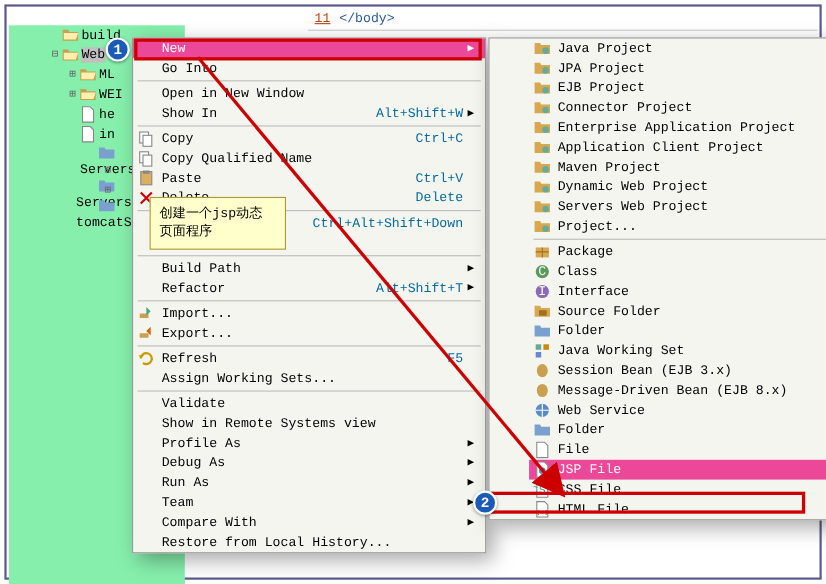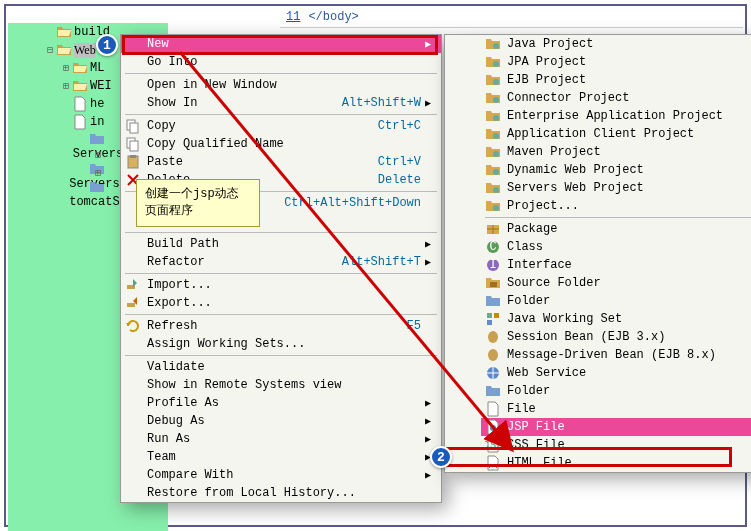--- a/index.html
+++ b/index.html
@@ -3,26 +3,26 @@
 <meta charset="utf-8">
 <style>
 * { margin:0; padding:0; box-sizing:border-box; font-family:"Courier New",monospace; font-size:12px; }
 body { background:#fff; width:751px; height:531px; position:relative; overflow:hidden; }
 .frame { position:absolute; left:4px; top:4px; width:743px; height:523px; border:2px solid #5a5a8a; }
 .tree-panel { position:absolute; left:8px; top:23px; width:160px; height:515px; background:#86efac; }
 .tree-row { display:flex; align-items:center; height:18px; padding-left:2px; white-space:nowrap; }
 .tree-row .toggle { width:12px; text-align:center; color:#666; font-size:10px; display:inline-block; }
 .tree-row .icon { width:16px; height:16px; display:inline-flex; align-items:center; justify-content:center; margin-right:2px; }
 .tree-row .label { color:#000; }
-.tree-row.sel .label { background:#c0c0c0;font-family:Liberation Serif, serif; }
+.tree-row.sel .label { background:#c0c0c0; }
 .indent-1 { padding-left:20px;flex-direction:column; }
 .indent-2 { padding-left:36px; }
 .indent-3 { padding-left:52px; }
 .editor { position:absolute; left:280px; top:8px; right:8px; height:20px; color:#333; font-family:"Courier New",monospace; border-bottom:1px solid #ccc; padding:2px 6px; }
-.editor .ln { color:#1d4ed8; margin-right:8px; text-decoration:underline; }
+.editor .ln { color:#c2410c; margin-right:8px; text-decoration:underline; }
 .editor .tag { color:#2a5a9a; }
 .menu { position:absolute; background:#f5f5f0; border:1px solid #999; box-shadow:6px 6px 18px rgba(0,0,0,0.35); }
 .menu1 { left:120px; top:34px; width:322px; }
 .menu2 { left:444px; top:34px; width:348px;padding-left:36px; }
 .menu-item { display:flex; align-items:center; height:18px; padding:0 6px 0 2px; cursor:default; }
 .menu-item .mi-icon { width:20px; height:16px; display:inline-flex; align-items:center; justify-content:center; }
 .menu-item .mi-label { flex:1; color:#000; padding-left:4px; }
 .menu-item .mi-short { color:#0369a1; padding-right:4px; }
 .menu-item .mi-arrow { width:10px; color:#000; font-size:10px; }
 .menu-item.highlight { background:#ec4899; }

